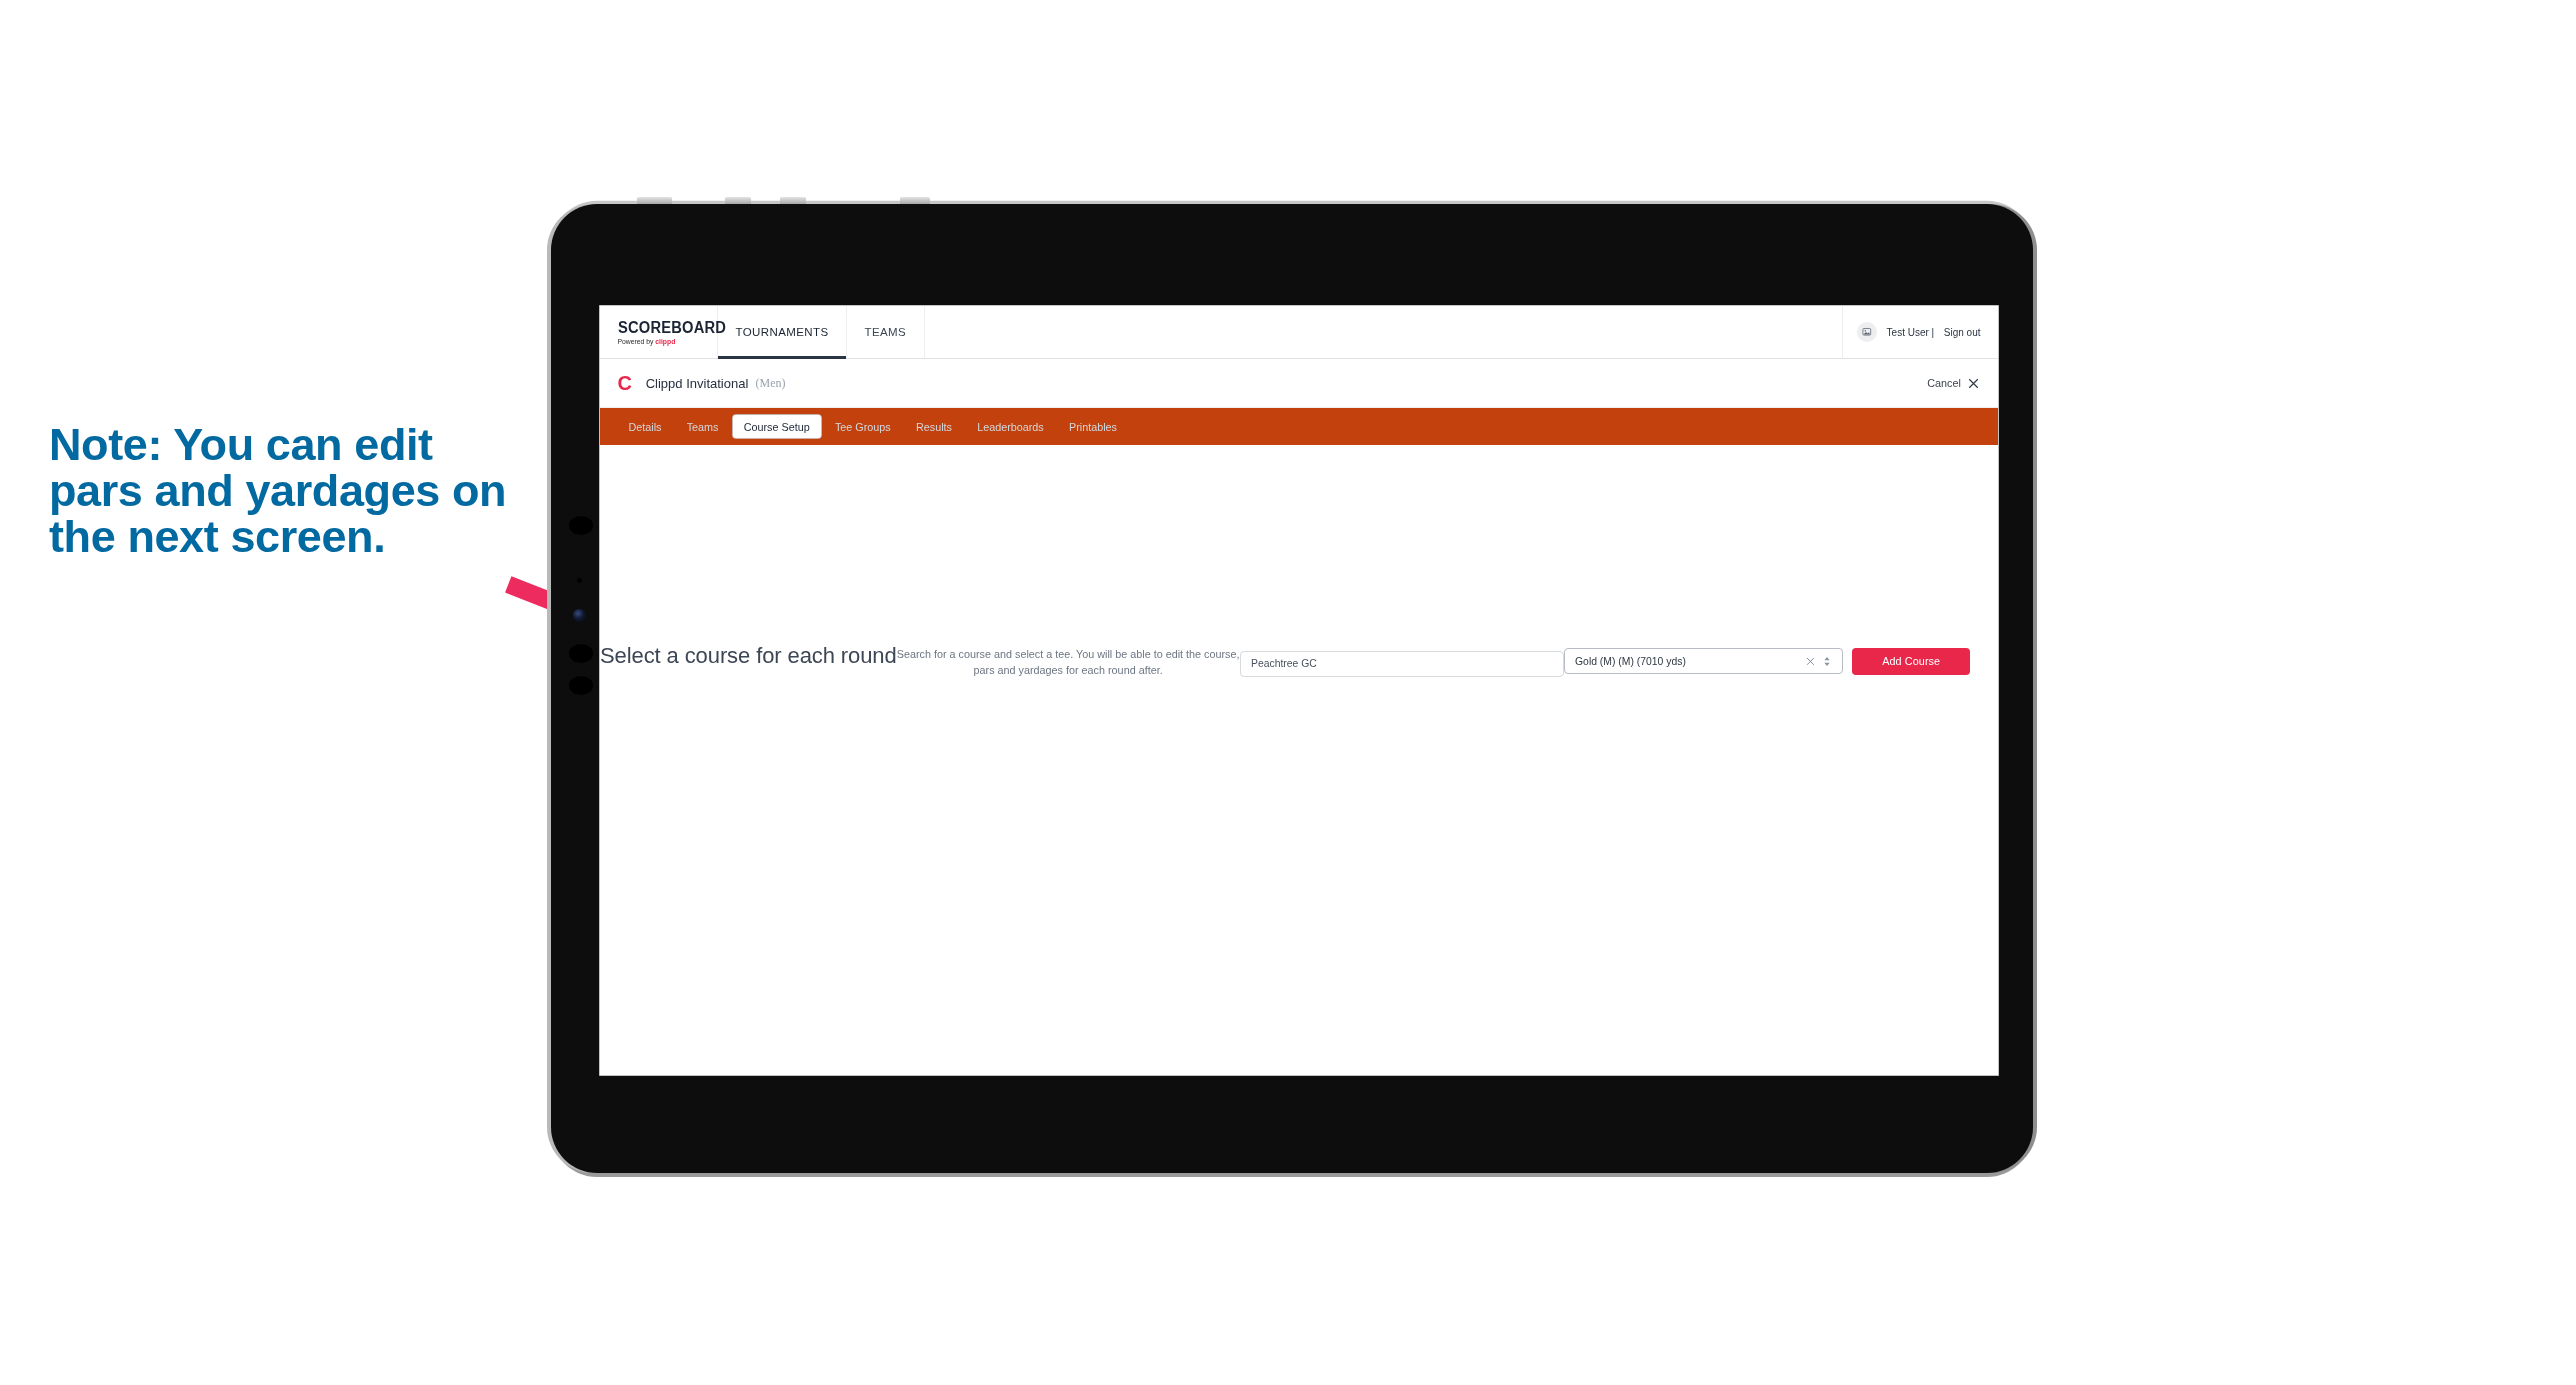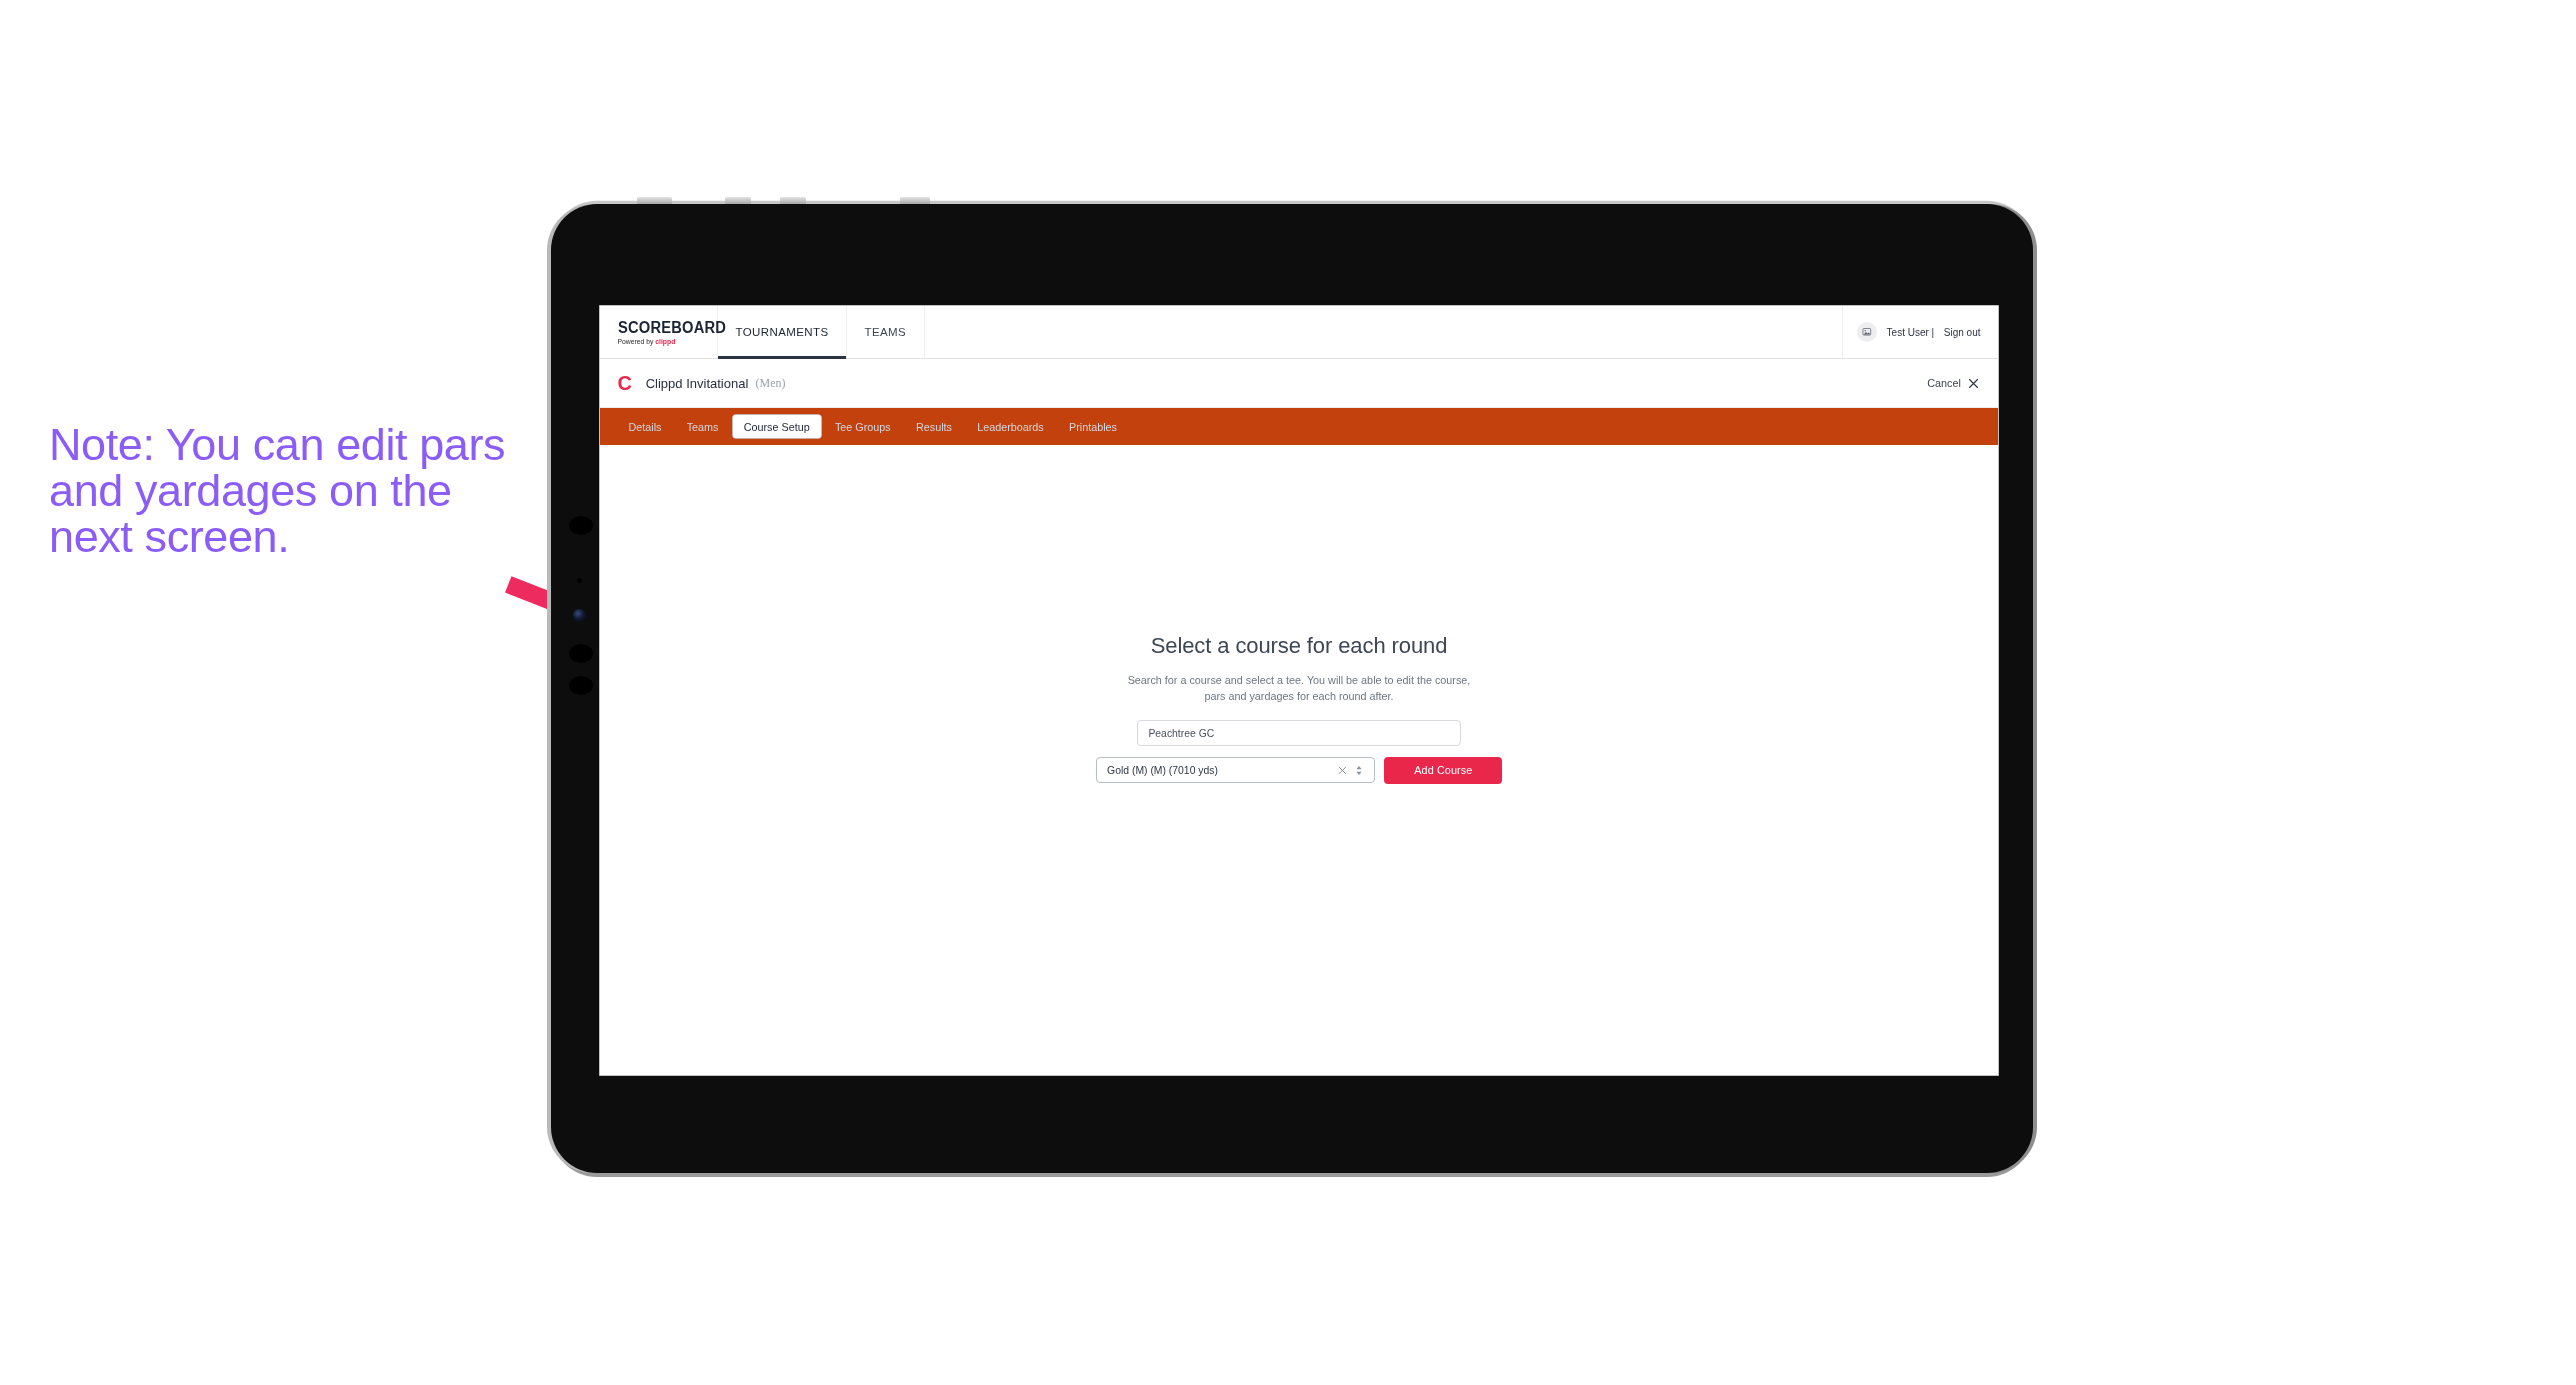--- a/index.html
+++ b/index.html
@@ -30,22 +30,22 @@
     font-size: 45px;
     line-height: 1.02;
     color: #111111;
     letter-spacing: -0.4px;
   }
   .instr-block.first { font-weight: 400; }
   .instr-note {
     margin-top: 94px;
     font-size: 45px;
     line-height: 1.02;
-    color: #8b5cf6;
-    font-weight: 400;
+    color: #0369a1;
+    font-weight: 700;
     letter-spacing: -0.4px;
   }
   .bold-inline { font-weight: 700; }
 
   
   #arrow-svg {
     position: absolute;
     left: 478px;
     top: 558px;
     width: 621px;
@@ -243,21 +243,21 @@
   #main-panel {
     height: calc(100% - 53px - 49px - 37px);
     background: #ffffff;
     position: relative;
   }
   #course-card {
     position: absolute;
     left: 0; right: 0;
     top: 188px;
     display: flex;
-    flex-direction: column;
+    flex-direction: row;
     align-items: center;
   }
   #course-heading {
     font-size: 22px;
     color: #3d4654;
     font-weight: 400;
     letter-spacing: -0.1px;
   }
   #course-sub {
     margin-top: 12.7px;

